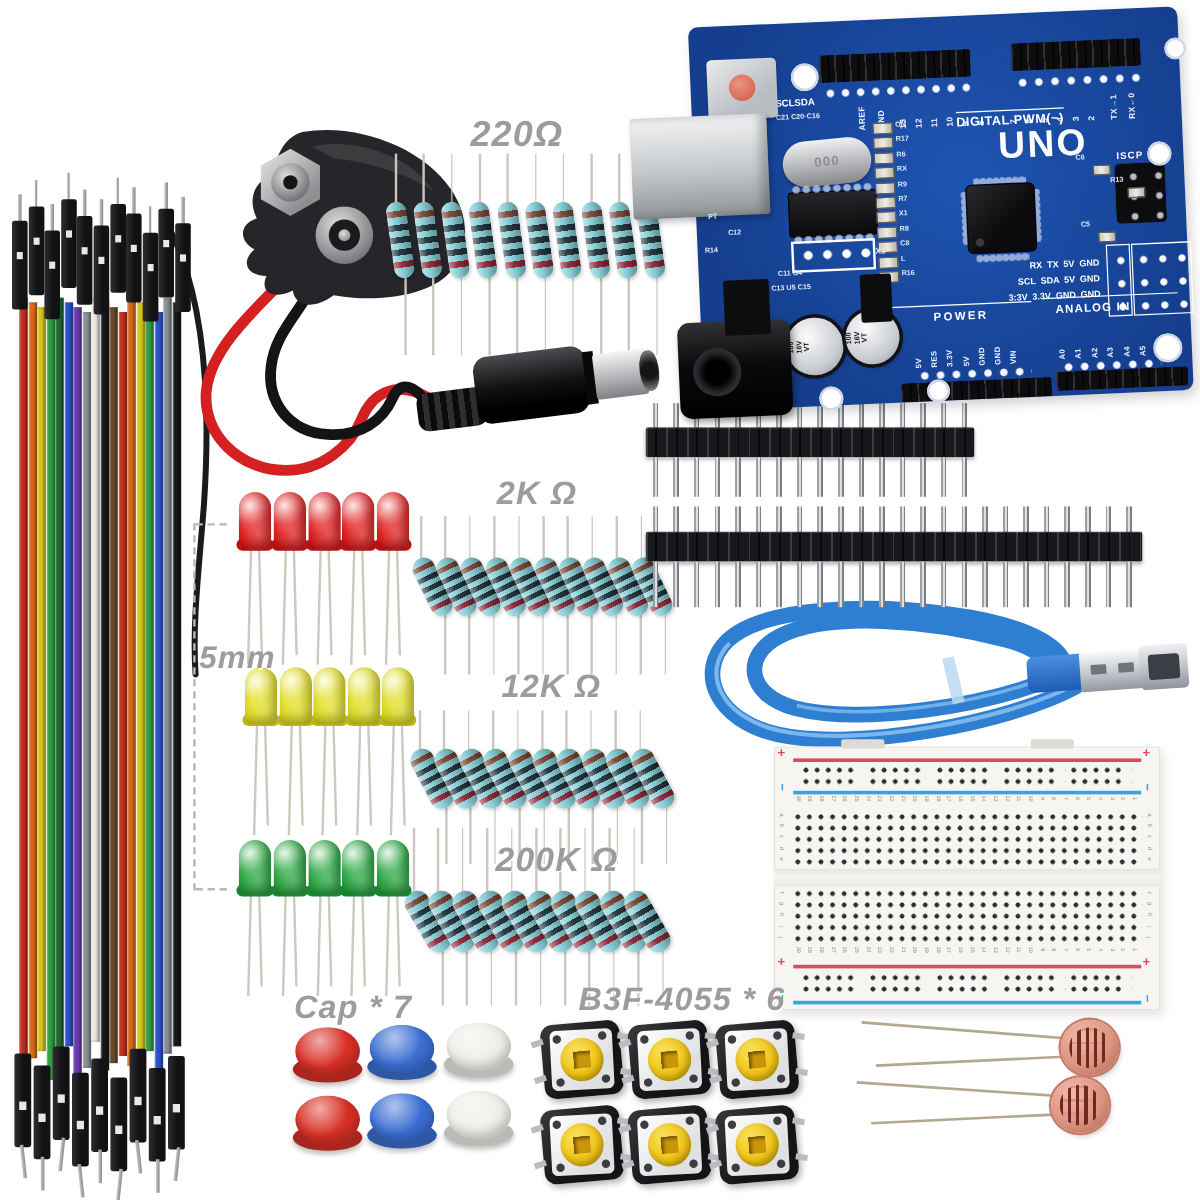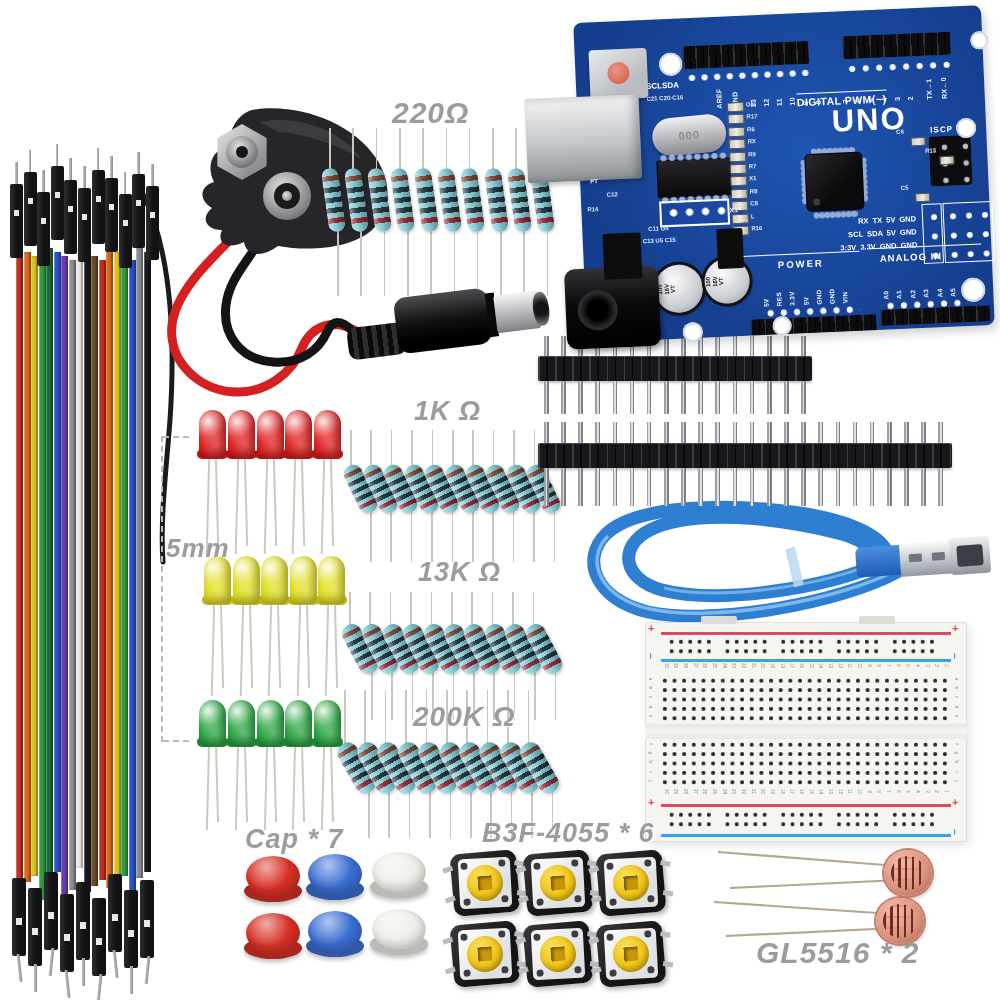--- a/index.html
+++ b/index.html
@@ -811,25 +811,24 @@
         <div style="position: absolute; left: 0px; top: 0px; width: 48px; height: 46px; border-radius: 50%; background: radial-gradient(circle at 35% 28%, rgb(242, 186, 168), rgb(221, 148, 128) 55%, rgb(176, 106, 88) 95%); box-shadow: rgb(197, 124, 106) 0px 0px 0px 2px, rgba(0, 0, 0, 0.2) 2px 3px 4px;"></div>
         <div style="position: absolute; left: 7px; top: 6px; width: 34px; height: 34px; border-radius: 50%; overflow: hidden; background: repeating-linear-gradient(90deg, rgb(110, 42, 32) 0px, rgb(110, 42, 32) 2.6px, rgba(0, 0, 0, 0) 2.6px, rgba(0, 0, 0, 0) 6.9px), repeating-linear-gradient(0deg, rgba(0, 0, 0, 0) 0px, rgba(0, 0, 0, 0) 9px, rgb(221, 148, 128) 9px, rgb(221, 148, 128) 11px);"></div>
       </div>
       <div style="position: absolute; left: 876px; top: 898px; width: 48px; height: 46px;">
         <div style="position: absolute; left: 0px; top: 0px; width: 48px; height: 46px; border-radius: 50%; background: radial-gradient(circle at 35% 28%, rgb(242, 186, 168), rgb(221, 148, 128) 55%, rgb(176, 106, 88) 95%); box-shadow: rgb(197, 124, 106) 0px 0px 0px 2px, rgba(0, 0, 0, 0.2) 2px 3px 4px;"></div>
         <div style="position: absolute; left: 7px; top: 6px; width: 34px; height: 34px; border-radius: 50%; overflow: hidden; background: repeating-linear-gradient(90deg, rgb(110, 42, 32) 0px, rgb(110, 42, 32) 2.6px, rgba(0, 0, 0, 0) 2.6px, rgba(0, 0, 0, 0) 6.9px), repeating-linear-gradient(0deg, rgba(0, 0, 0, 0) 0px, rgba(0, 0, 0, 0) 9px, rgb(221, 148, 128) 9px, rgb(221, 148, 128) 11px);"></div>
       </div>
     </div>
 
   <div class="lbl" id="lbl220">220Ω</div>
-  <div class="lbl" id="lbl1k">1K Ω</div>
+  <div class="lbl" id="lbl1k">2K Ω</div>
   <div class="lbl" id="lbl5mm">5mm</div>
-  <div class="lbl" id="lbl10k">13K Ω</div>
+  <div class="lbl" id="lbl10k">12K Ω</div>
   <div class="lbl" id="lbl100k">200K Ω</div>
   <div class="lbl" id="lblCap">Cap * 7</div>
   <div class="lbl" id="lblBtn">B3F-4055 * 6</div>
-  <div class="lbl" id="lblLdr">GL5516 * 2</div>
 
   <div id="bracket" class="abs">
     <div class="tickT"></div>
     <div class="tickB"></div>
   </div>
 </div>
 
 </body></html>

